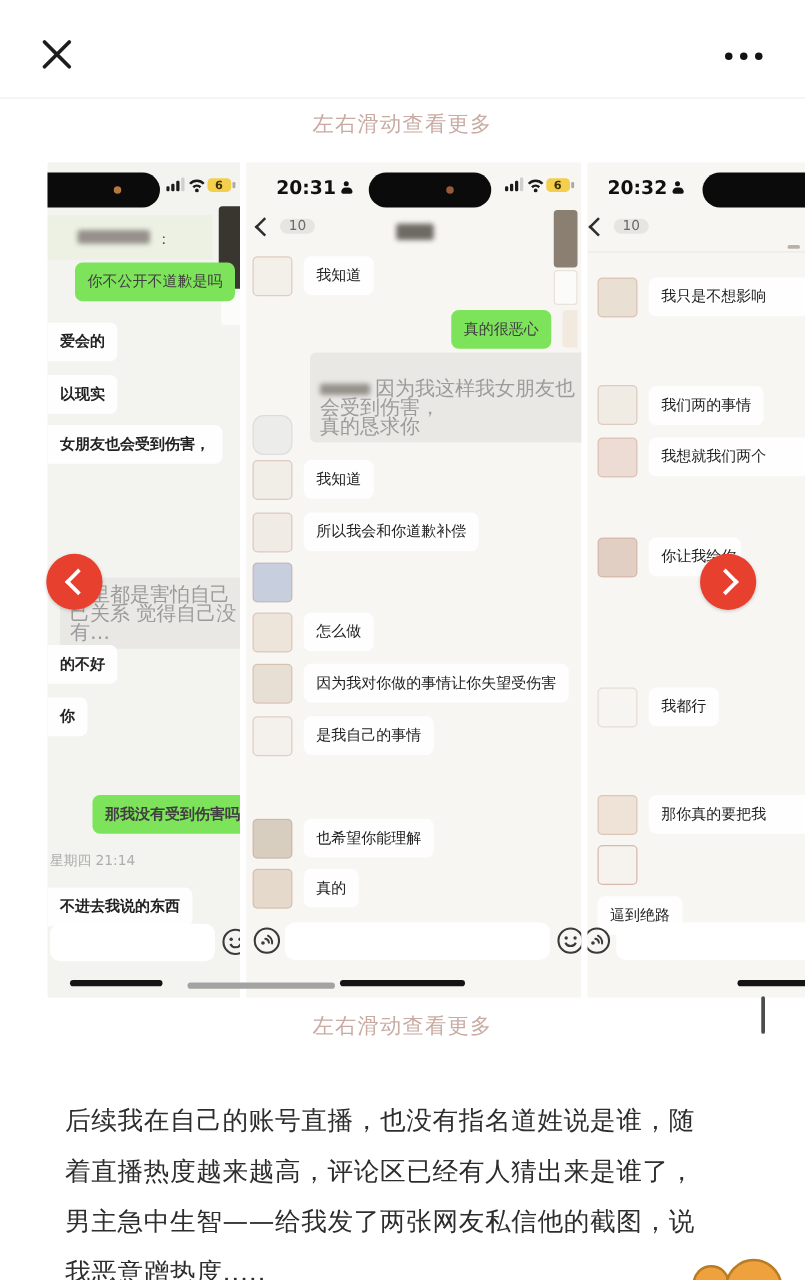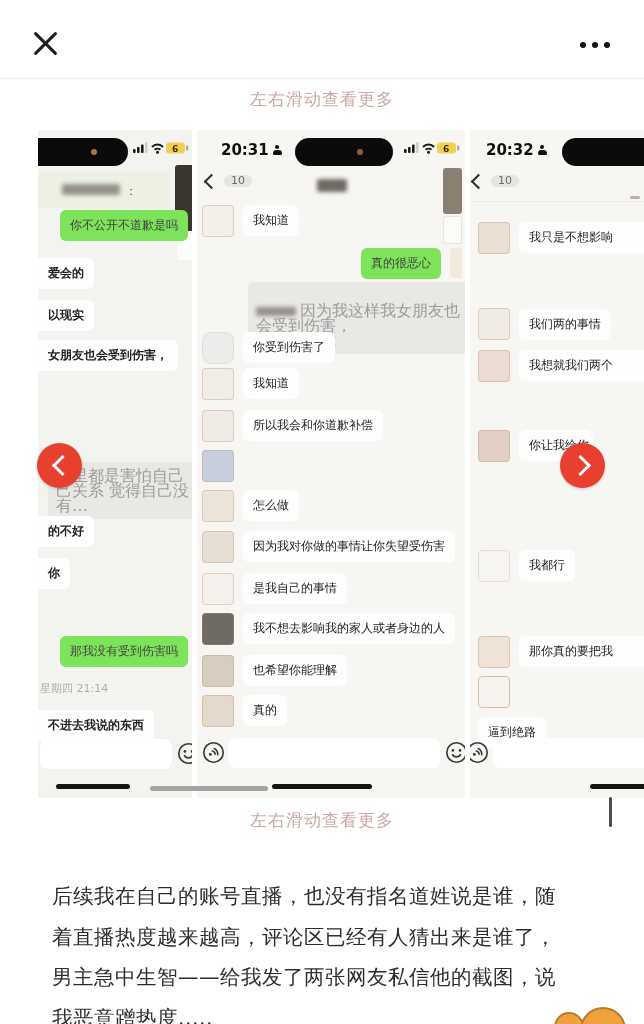--- a/index.html
+++ b/index.html
@@ -118,21 +118,21 @@
         <span class="bubble">女朋友也会受到伤害，</span>
       </div>
       <div class="quote" style="left:10px;top:332px;width:138px;">嘴里都是害怕自己
 己关系 觉得自己没有…</div>
       <div class="msg cut" style="left:0;top:386px;">
         <span class="bubble">的不好</span>
       </div>
       <div class="msg cut" style="left:0;top:428px;">
         <span class="bubble">你</span>
       </div>
-      <div class="msg sent" style="left:22px;top:506px;">
+      <div class="msg sent" style="left:36px;top:506px;font-weight:bold;">
         <span class="bubble">那我没有受到伤害吗</span>
       </div>
       <div class="tsmall" style="left:2px;top:551px;">星期四 21:14</div>
       <div class="msg cut" style="left:0;top:580px;">
         <span class="bubble">不进去我说的东西</span>
       </div>
       <div class="inputbar-field" style="left:2px;top:609px;width:132px;"></div>
       <svg class="icon-circ" style="left:139px;top:612px;" viewBox="0 0 22 22">
         <circle cx="11" cy="11" r="9.3" stroke="#3a3a3a" stroke-width="1.6" fill="none"></circle>
         <circle cx="7.6" cy="9" r="1.3" fill="#3a3a3a"></circle>
@@ -176,21 +176,20 @@
       <div class="msg sent" style="right:3px;top:118px;">
         <span class="bubble">真的很恶心</span>
         <span style="width:12px;height:30px;background:#f2eadf;border-radius:3px 0 0 3px;flex:none;"></span>
       </div>
       <div class="quote" style="left:51px;top:152px;width:208px;">
         <span class="blur" style="width:40px;height:9px;vertical-align:middle;margin-right:4px;"></span><span>因为我这样我女朋友也会受到伤害，
 真的恳求你</span>
       </div>
       <div class="msg has-av" style="left:5px;top:202px;">
         <span class="avatar" style="background:#ececea;border-color:#ddd;border-radius:9px;"></span>
-        <span class="bubble">你受到伤害了</span>
       </div>
       <div class="msg has-av" style="left:5px;top:238px;">
         <span class="avatar" style="background:#f1ede7;"></span>
         <span class="bubble">我知道</span>
       </div>
       <div class="msg has-av" style="left:5px;top:280px;text-align:right;">
         <span class="avatar" style="background:#f0ebe4;"></span>
         <span class="bubble">所以我会和你道歉补偿</span>
       </div>
       <div class="msg has-av" style="left:5px;top:320px;">
@@ -200,24 +199,20 @@
         <span class="avatar" style="background:#eee5da;"></span>
         <span class="bubble">怎么做</span>
       </div>
       <div class="msg has-av" style="left:5px;top:401px;">
         <span class="avatar" style="background:#e7dfd4;"></span>
         <span class="bubble">因为我对你做的事情让你失望受伤害</span>
       </div>
       <div class="msg has-av" style="left:5px;top:443px;">
         <span class="avatar" style="background:#f4f1ec;"></span>
         <span class="bubble">是我自己的事情</span>
-      </div>
-      <div class="msg has-av" style="left:5px;top:483px;">
-        <span class="avatar" style="background:#6e6b64;"></span>
-        <span class="bubble">我不想去影响我的家人或者身边的人</span>
       </div>
       <div class="msg has-av" style="left:5px;top:525px;">
         <span class="avatar" style="background:#d8cec0;"></span>
         <span class="bubble">也希望你能理解</span>
       </div>
       <div class="msg has-av" style="left:5px;top:565px;font-family:Liberation Serif, serif;">
         <span class="avatar" style="background:#e5d9cb;"></span>
         <span class="bubble">真的</span>
       </div>
 

